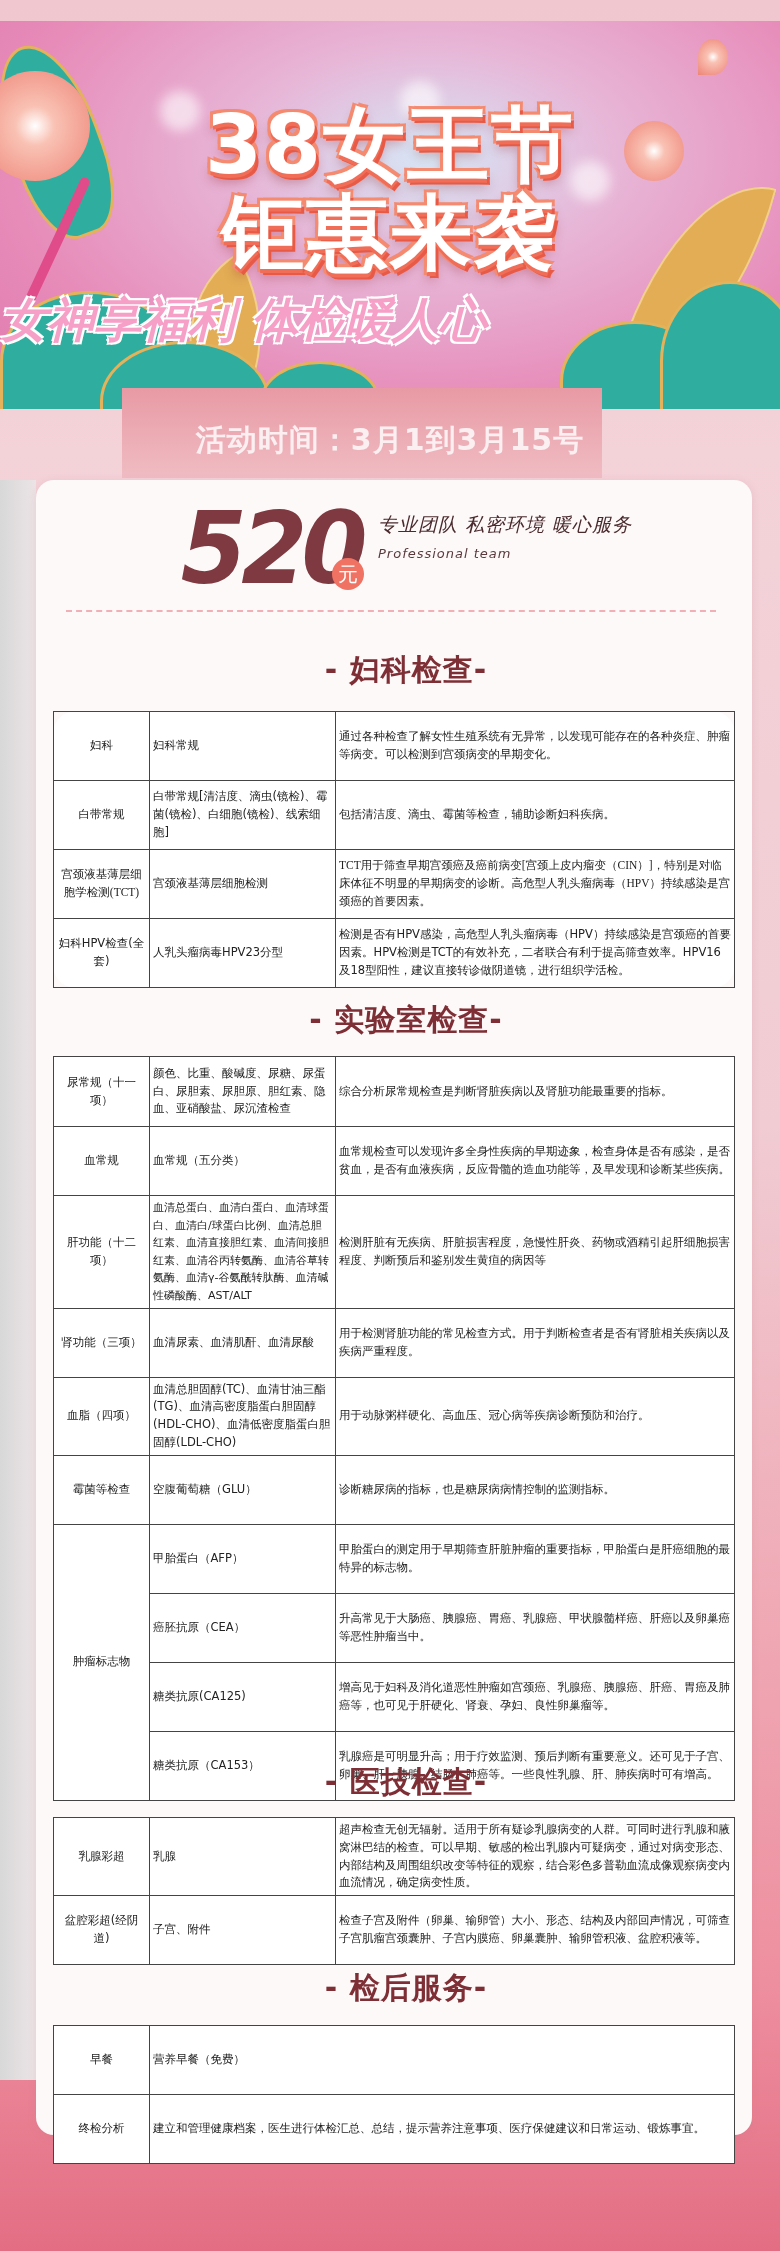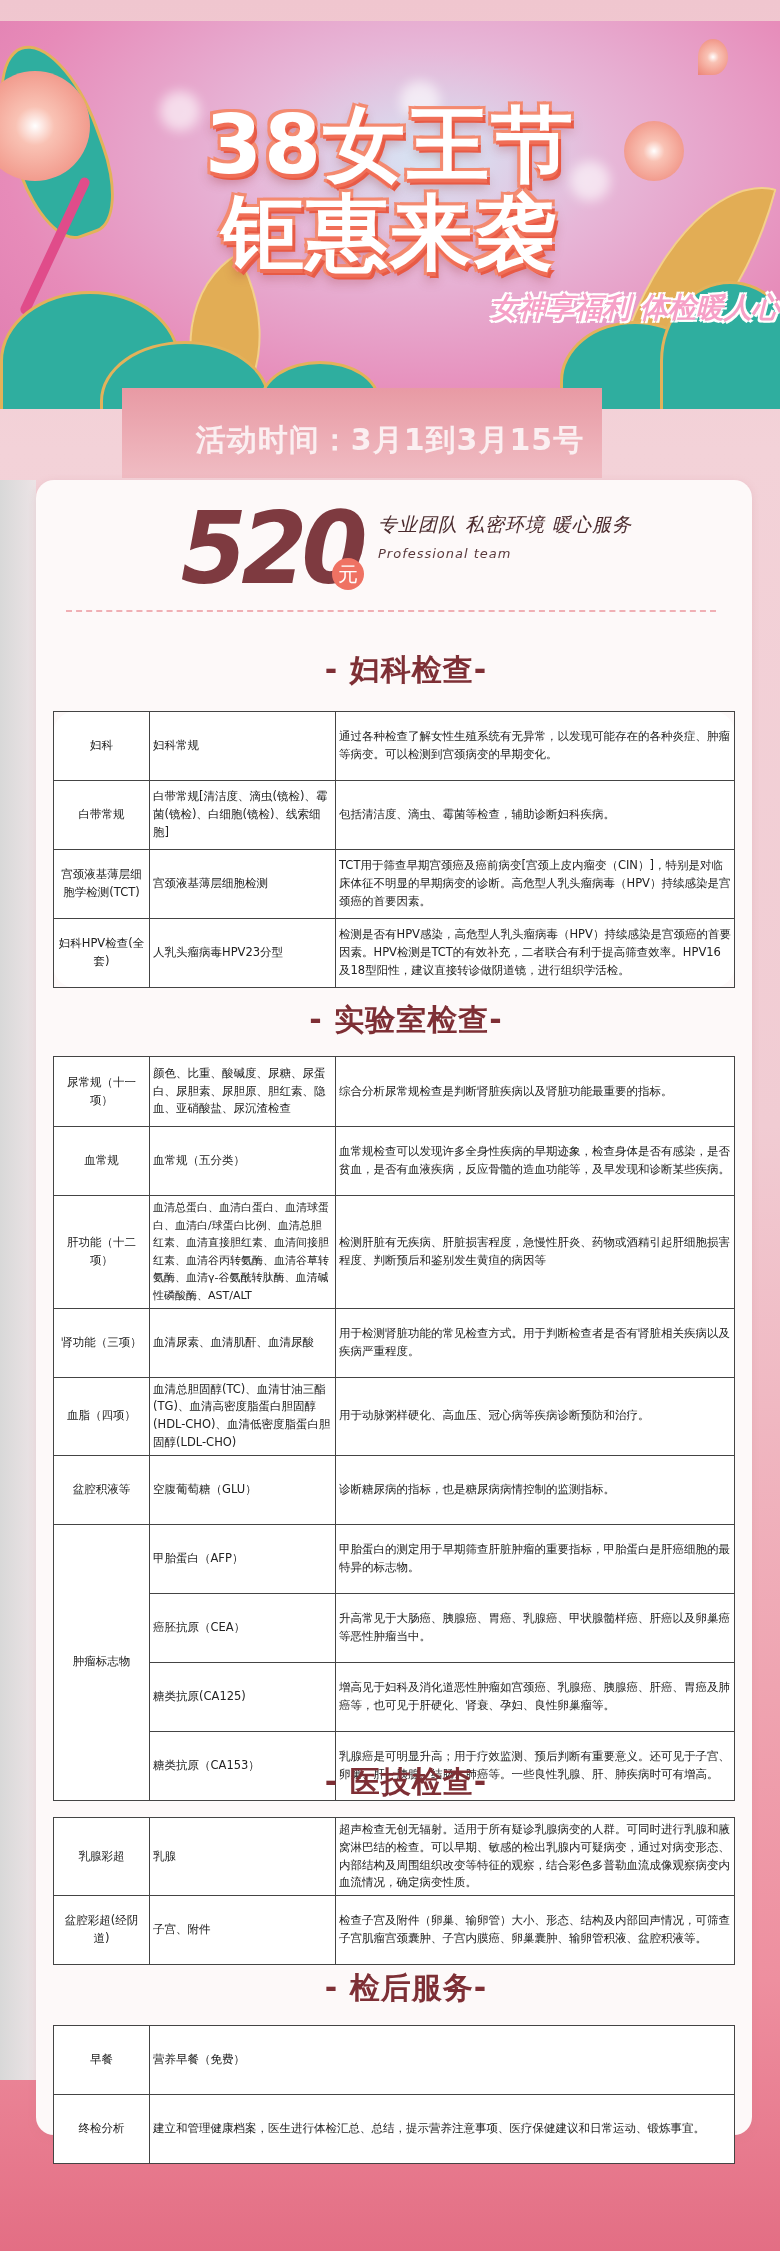--- a/index.html
+++ b/index.html
@@ -21,22 +21,22 @@
   .leaf-gold { position: absolute; background: #e2ad55; border: 2px solid #f3d08a; border-radius: 100% 0 100% 0; }
   .flower { position: absolute; border-radius: 50%; background: radial-gradient(circle, #ffffff 0%, #f9c2b4 25%, #f29c8e 70%, #ec8478 100%); }
   .pink-sprig { position: absolute; width: 10px; background: #e04c8a; border-radius: 5px; }
   .title-line {
     position: absolute; left: 0; width: 780px; text-align: center;
     font-family: "DejaVu Sans", sans-serif; font-weight: bold; font-size: 82px; color: #ffffff;
     letter-spacing: 2px;
     text-shadow: 0 4px 0 #f06e57, 3px 6px 0 #e85a45, -3px -3px 0 #f48a70, 3px -3px 0 #f48a70, -3px 3px 0 #f48a70, 0 8px 12px rgba(150,40,40,0.4);
   }
   .subtitle {
-    position: absolute; left: 0; top: 268px; width: 780px; text-align: right;
-    font-size: 28px; font-style: italic; color: #f6a0c7; font-weight: bold;
+    position: absolute; left: 0; top: 268px; width: 780px; text-align: left;
+    font-size: 47px; font-style: italic; color: #f6a0c7; font-weight: bold;
     text-shadow: 2px 2px 0 #ffffff, -2px -2px 0 #ffffff, 2px -2px 0 #ffffff, -2px 2px 0 #ffffff;
   }
   .date-band {
     position: absolute; left: 122px; top: 388px; width: 480px; height: 90px;
     background: linear-gradient(180deg, #e89aa4 0%, #f0bcc3 100%);
   }
   .date-text {
     position: absolute; left: 0; top: 420px; width: 780px; text-align: center;
     font-size: 30px; font-weight: bold; color: #fbeff1; letter-spacing: 1px;
   }
@@ -114,21 +114,21 @@
       <tr style="height:69px;">
     <td class="c1">妇科</td>
     <td class="c2">妇科常规</td>
     <td> 通过各种检查了解女性生殖系统有无异常，以发现可能存在的各种炎症、肿瘤等病变。可以检测到宫颈病变的早期变化。</td>
   </tr>
   <tr style="height:69px;">
     <td class="c1">白带常规</td>
     <td class="c2"> 白带常规[清洁度、滴虫(镜检)、霉菌(镜检)、白细胞(镜检)、线索细胞]</td>
     <td> 包括清洁度、滴虫、霉菌等检查，辅助诊断妇科疾病。</td>
   </tr>
-  <tr style="height:69px;">
+  <tr style="height:69px;font-family:Liberation Serif, serif;">
     <td class="c1">宫颈液基薄层细胞学检测(TCT)</td>
     <td class="c2"> 宫颈液基薄层细胞检测</td>
     <td> TCT用于筛查早期宫颈癌及癌前病变[宫颈上皮内瘤变（CIN）]，特别是对临床体征不明显的早期病变的诊断。高危型人乳头瘤病毒（HPV）持续感染是宫颈癌的首要因素。</td>
   </tr>
   <tr style="height:69px;">
     <td class="c1">妇科HPV检查(全套)</td>
     <td class="c2"> 人乳头瘤病毒HPV23分型</td>
     <td> 检测是否有HPV感染，高危型人乳头瘤病毒（HPV）持续感染是宫颈癌的首要因素。HPV检测是TCT的有效补充，二者联合有利于提高筛查效率。HPV16及18型阳性，建议直接转诊做阴道镜，进行组织学活检。</td>
   </tr>
 </tbody>
@@ -156,21 +156,21 @@
     <td class="c1">肾功能（三项）</td>
     <td class="c2">血清尿素、血清肌酐、血清尿酸</td>
     <td> 用于检测肾脏功能的常见检查方式。用于判断检查者是否有肾脏相关疾病以及疾病严重程度。</td>
   </tr>
   <tr style="height:69px;">
     <td class="c1">血脂（四项）</td>
     <td class="c2">血清总胆固醇(TC)、血清甘油三酯(TG)、血清高密度脂蛋白胆固醇(HDL-CHO)、血清低密度脂蛋白胆固醇(LDL-CHO)</td>
     <td> 用于动脉粥样硬化、高血压、冠心病等疾病诊断预防和治疗。</td>
   </tr>
   <tr style="height:69px;">
-    <td class="c1">盆腔积液等</td>
+    <td class="c1">霉菌等检查</td>
     <td class="c2"> 空腹葡萄糖（GLU）</td>
     <td> 诊断糖尿病的指标，也是糖尿病病情控制的监测指标。</td>
   </tr>
   <tr style="height:69px;">
     <td class="c1" rowspan="4">肿瘤标志物</td>
     <td class="c2">甲胎蛋白（AFP）</td>
     <td> 甲胎蛋白的测定用于早期筛查肝脏肿瘤的重要指标，甲胎蛋白是肝癌细胞的最特异的标志物。</td>
   </tr>
   <tr style="height:69px;">
     <td class="c2">癌胚抗原（CEA）</td>

